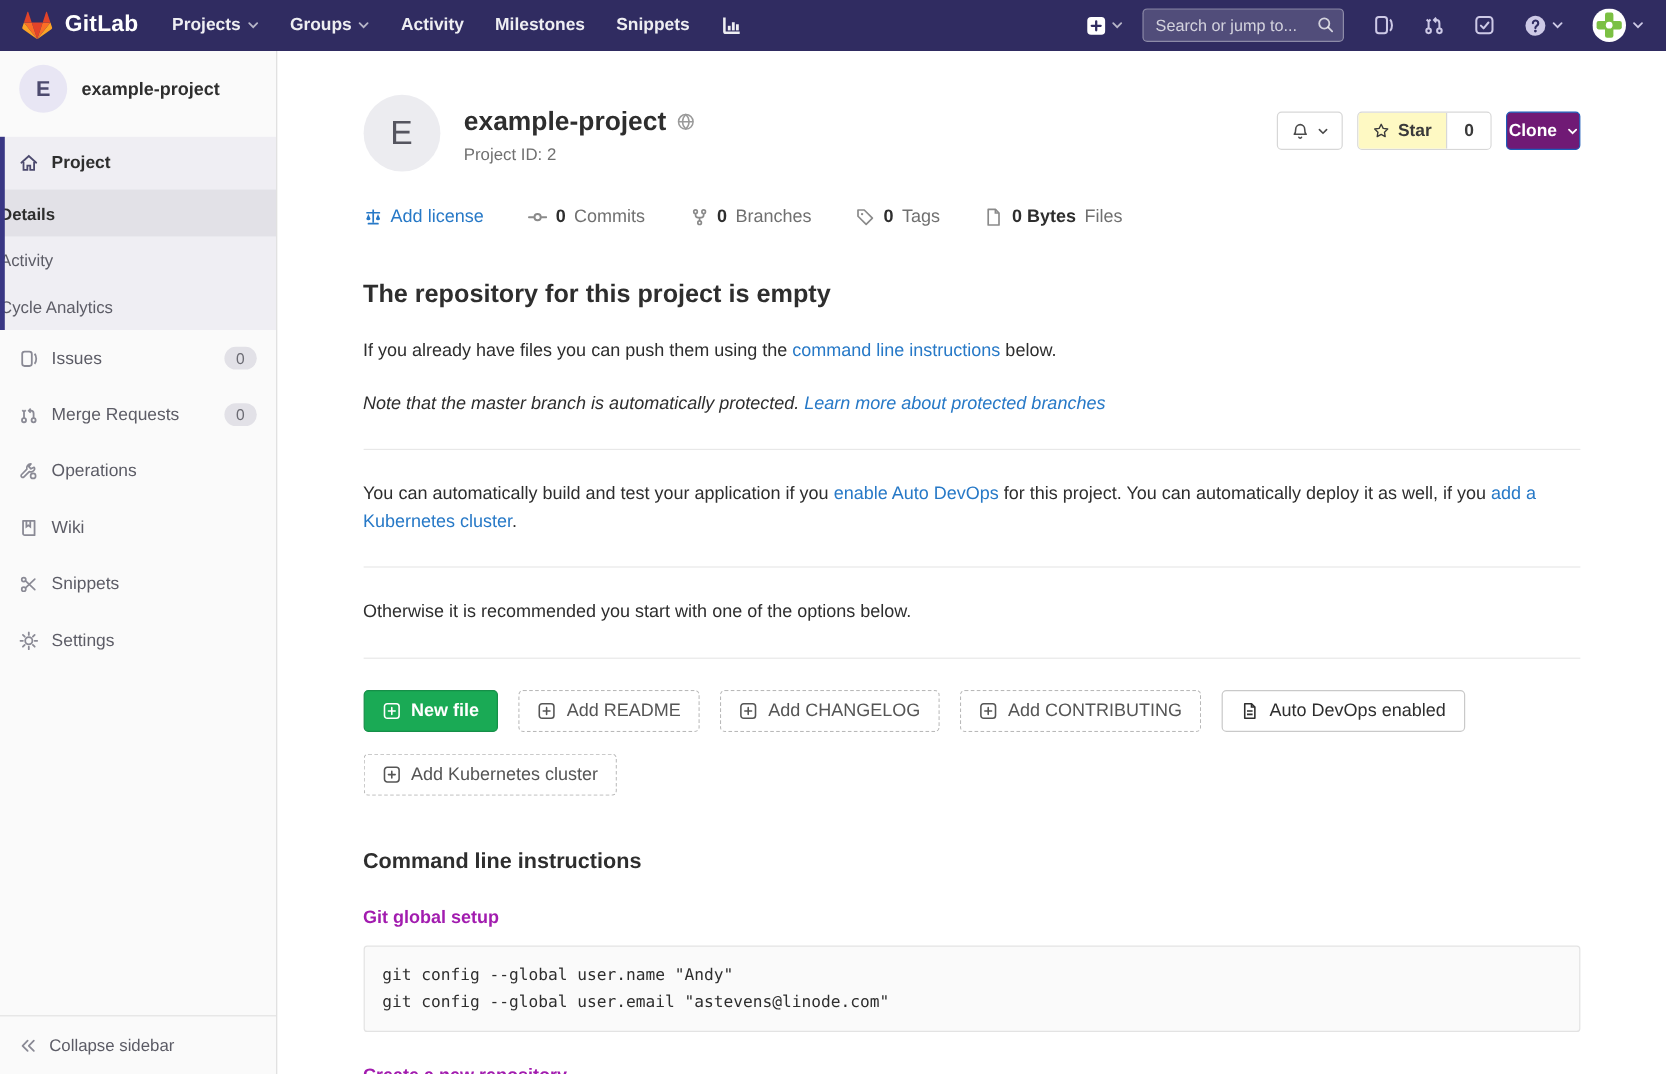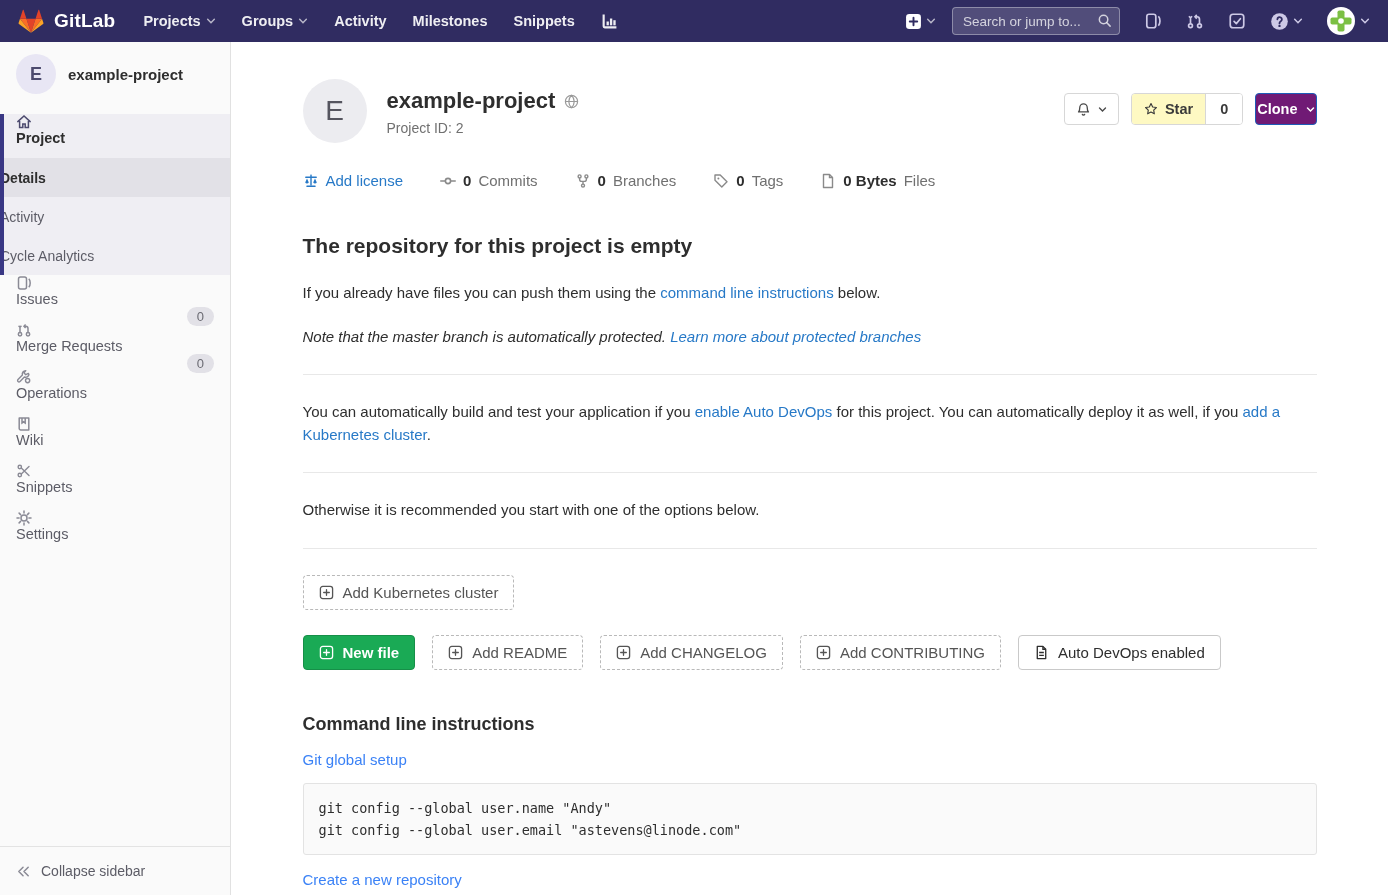--- a/index.html
+++ b/index.html
@@ -28,22 +28,22 @@
   .avatar-btn { display:flex; align-items:center; gap:5px; margin-left:24px; cursor:pointer; color:#cdc9e6; }
 
   
   .sidebar { position:fixed; top:42px; left:0; bottom:0; width:231px; background:#fafafa;
              border-right:1px solid #e1e1e1; z-index:40; }
   .context-header { display:flex; align-items:center; gap:12px; padding:12px 16px; height:64px; cursor:pointer; }
   .context-avatar { width:40px; height:40px; border-radius:50%; background:#e8e6f4; color:#4c4a6e;
                     font-size:18px; font-weight:600; display:flex; align-items:center; justify-content:center; flex:none; }
   .context-name { font-size:15px; font-weight:700; color:#2e2e2e; }
   .menu { list-style:none; margin-top:8px; }
-  .menu-item { display:flex; align-items:flex-start; height:47px; padding:0 16px; color:#5c5c66;
-               font-size:14.5px; cursor:pointer;flex-direction:column; }
+  .menu-item { display:flex; align-items:center; height:47px; padding:0 16px; color:#5c5c66;
+               font-size:14.5px; cursor:pointer; }
   .menu-item .mi-icon { color:#8a8a95; margin-right:11px; display:flex; }
   .menu-item .badge { margin-left:auto; background:#e2e1e7; color:#6b6b73; font-size:13px;
                       padding:2px 10px; border-radius:10px; }
   .menu-group { position:relative; background:#efeef3; }
   .menu-group::before { content:""; position:absolute; left:0; top:0; bottom:0; width:4px; background:#393784; }
   .menu-group .menu-item.group-head { height:44px; color:#2e2e2e; font-weight:600; }
   .menu-group .menu-item.group-head .mi-icon { color:#4c4a6e; }
   .submenu { list-style:none; }
   .submenu-item { display:flex; align-items:center; height:39px; font-size:14px;
                   color:#5c5c66; cursor:pointer; }
@@ -94,21 +94,21 @@
   .btn-row { display:flex; gap:17px; margin-top:25px; }
   .btn-row.second { margin-top:18px; }
   .btn { display:inline-flex; align-items:center; gap:9px; height:35px; padding:0 15px;
          border-radius:4px; font-size:15px; cursor:pointer; background:#fff; }
   .btn-green { background:#1aaa55; border:1px solid #168f48; color:#fff; font-weight:700; }
   .btn-dashed { border:1px dashed #b9b9b9; color:#555; }
   .btn-outline { border:1px solid #c9c9c9; color:#2e2e2e; }
   .btn .b-icon { display:flex; }
 
   .cli-heading { font-size:18px; font-weight:700; margin-top:44px; color:#2e2e2e; }
-  .cli-sub { font-size:15px; font-weight:400; margin-top:16px; color:#3b82f6; }
+  .cli-sub { font-size:15px; font-weight:700; margin-top:28px; color:#a21caf; }
   pre.code { margin-top:15px; background:#fafafa; border:1px solid #e3e3e3; border-radius:3px;
              padding:13px 15px; font-family:"DejaVu Sans Mono","Liberation Mono",monospace;
              font-size:13.5px; color:#2e2e2e; line-height:1.65; }
 </style>
 </head>
 <body>
 
 <header class="navbar">
   <div class="nav-left">
     <div class="brand">
@@ -460,31 +460,20 @@
     <p class="para" style="margin-top:0">
       <span>You can automatically build and test your application if you </span><a class="inline-link">enable Auto DevOps</a><span> for this project. You can automatically deploy it as well, if you </span><a class="inline-link">add a Kubernetes cluster</a><span>.</span>
     </p>
 
     <hr class="rule">
 
     <p class="para" style="margin-top:0">Otherwise it is recommended you start with one of the options below.</p>
 
     <hr class="rule">
 
-    <div class="btn-row second">
-      <button class="btn btn-dashed">
-        <span class="b-icon">
-          <svg width="15" height="15" viewBox="0 0 16 16" fill="none" stroke="currentColor" stroke-width="1.4">
-              <rect x="1.5" y="1.5" width="13" height="13" rx="2.5"></rect>
-              <path d="M8 5v6M5 8h6" stroke-linecap="round"></path>
-            </svg>
-        </span>
-        <span>Add Kubernetes cluster</span>
-      </button>
-    </div>
     <div class="btn-row">
       <button class="btn btn-green">
         <span class="b-icon">
           <svg width="15" height="15" viewBox="0 0 16 16" fill="none" stroke="currentColor" stroke-width="1.4">
               <rect x="1.5" y="1.5" width="13" height="13" rx="2.5"></rect>
               <path d="M8 5v6M5 8h6" stroke-linecap="round"></path>
             </svg>
         </span>
         <span>New file</span>
       </button>
@@ -518,20 +507,31 @@
       <button class="btn btn-outline">
         <span class="b-icon">
           <svg width="15" height="15" viewBox="0 0 16 16" fill="none" stroke="currentColor" stroke-width="1.4">
               <path d="M3.5 1.5h6l3 3v10h-9v-13z" stroke-linejoin="round"></path>
               <path d="M9.5 1.5v3h3M5.5 8h5M5.5 11h5"></path>
             </svg>
         </span>
         <span>Auto DevOps enabled</span>
       </button>
     </div>
+    <div class="btn-row second">
+      <button class="btn btn-dashed">
+        <span class="b-icon">
+          <svg width="15" height="15" viewBox="0 0 16 16" fill="none" stroke="currentColor" stroke-width="1.4">
+              <rect x="1.5" y="1.5" width="13" height="13" rx="2.5"></rect>
+              <path d="M8 5v6M5 8h6" stroke-linecap="round"></path>
+            </svg>
+        </span>
+        <span>Add Kubernetes cluster</span>
+      </button>
+    </div>
 
     <h4 class="cli-heading">Command line instructions</h4>
 
     <h5 class="cli-sub">Git global setup</h5>
     <pre class="code"><div>git config --global user.name "Andy"</div><div>git config --global user.email "astevens@linode.com"</div></pre>
 
     <h5 class="cli-sub">Create a new repository</h5>
 
   </div>
 </main>

